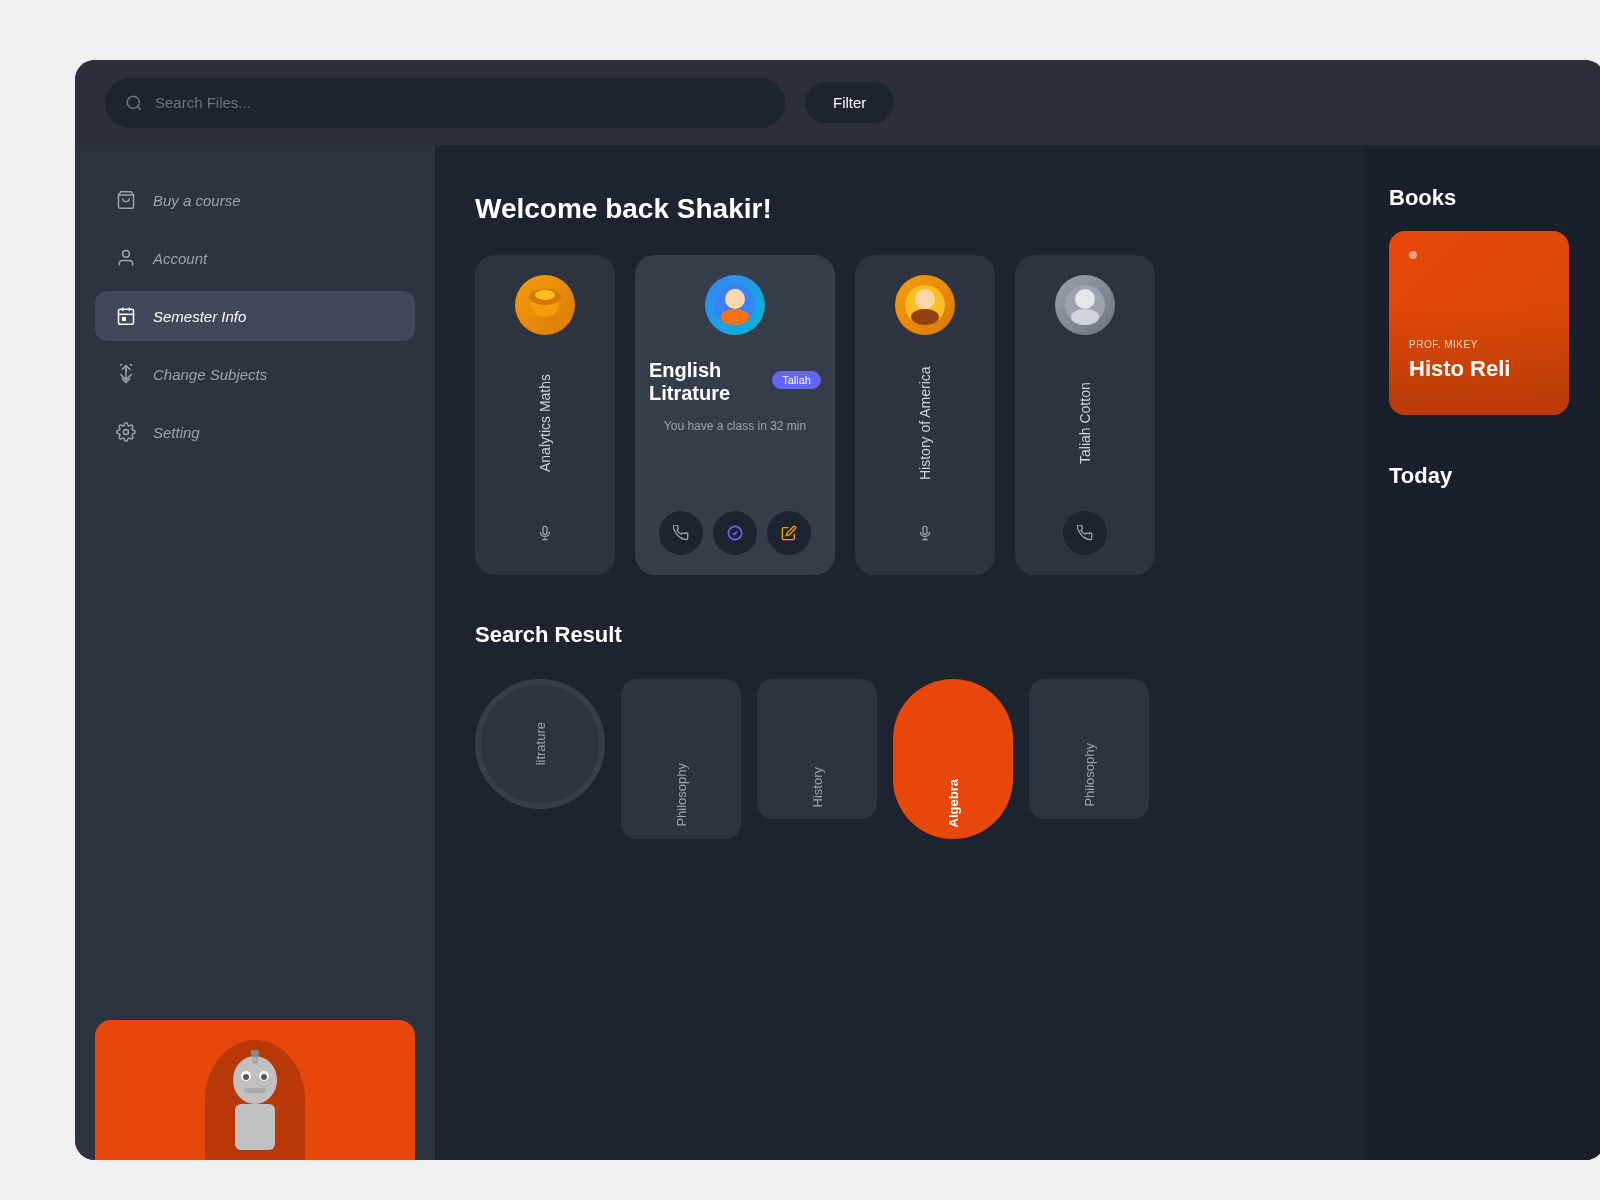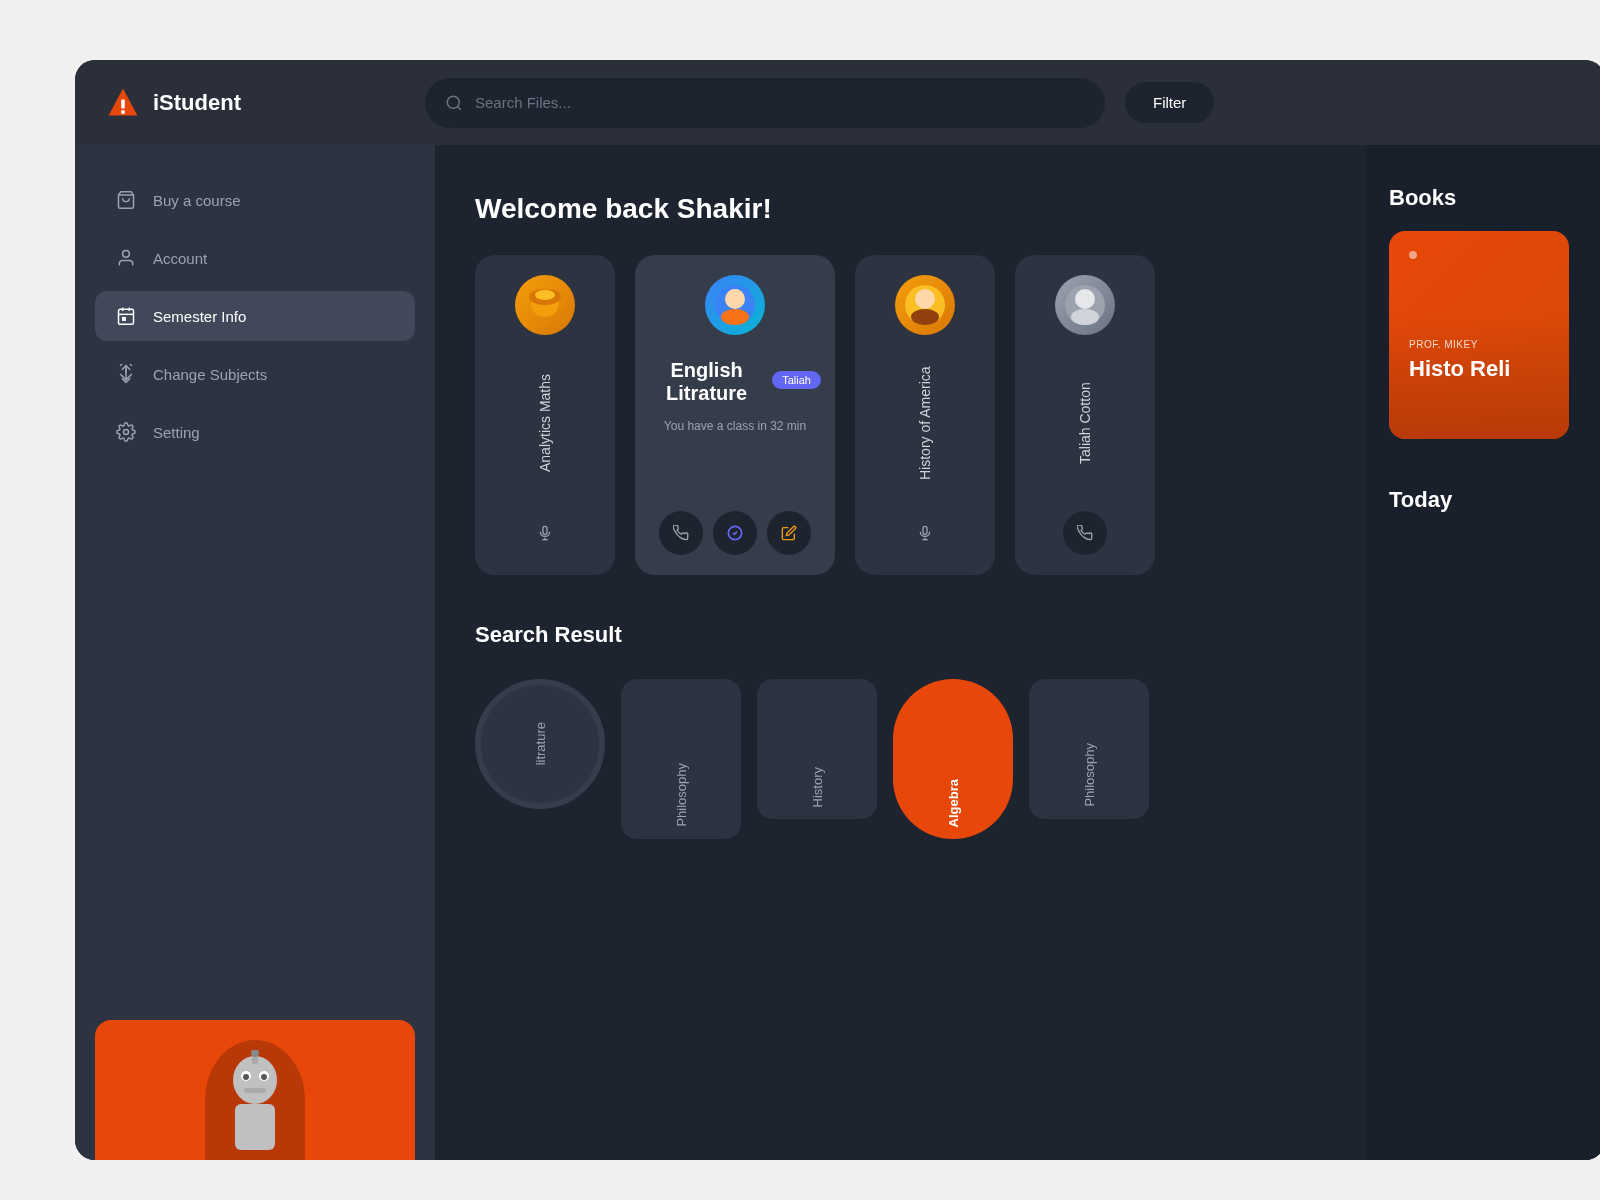--- a/index.html
+++ b/index.html
@@ -129,20 +129,21 @@
     .nav-item {
       display: flex;
       align-items: center;
       gap: 16px;
       padding: 14px 20px;
       border-radius: 12px;
       cursor: pointer;
       color: #9ca3af;
       font-size: 15px;
       transition: background 0.2s;
+      font-style: italic;
     }
 
     .nav-item.active {
       background: #404859;
       color: #ffffff;
     }
 
     .nav-icon {
       width: 22px;
       height: 22px;
@@ -271,21 +272,20 @@
       font-weight: 500;
       text-align: center;
       flex: 1;
       margin-bottom: 16px;
     }
 
     .subject-name-featured {
       font-size: 20px;
       font-weight: 700;
       color: #ffffff;
-      text-align: center;
       margin-bottom: 6px;
     }
 
     .class-badge {
       background: #6366f1;
       color: #ffffff;
       font-size: 11px;
       padding: 3px 10px;
       border-radius: 20px;
       margin-bottom: 10px;
@@ -346,21 +346,21 @@
 
     .books-title {
       font-size: 22px;
       font-weight: 600;
       color: #ffffff;
       margin-bottom: 20px;
     }
 
     .book-card {
       width: 180px;
-      height: 208px;
+      height: 184px;
       background: linear-gradient(135deg, #e8470a, #d44a06);
       border-radius: 16px;
       padding: 20px;
       position: relative;
       overflow: hidden;
       cursor: pointer;
     }
 
     .book-card-dot {
       width: 8px;
@@ -391,29 +391,20 @@
       font-weight: 600;
       color: #ffffff;
     }
   </style>
 </head>
 <body>
 
 <div class="app-container">
 
   <div class="header">
-    <div class="logo-area">
-
-      <svg class="logo-icon" viewBox="0 0 40 40">
-        <polygon points="20,4 36,34 4,34" fill="#e8470a" rx="3"></polygon>
-        <rect x="18" y="16" width="4" height="10" fill="white" rx="1"></rect>
-        <rect x="18" y="28" width="4" height="4" fill="white" rx="1"></rect>
-      </svg>
-      <span class="logo-text">iStudent</span>
-    </div>
 
     <div class="search-bar">
       <svg width="18" height="18" fill="none" stroke="#6b7280" stroke-width="2" viewBox="0 0 24 24">
         <circle cx="11" cy="11" r="8"></circle>
           <line x1="21" y1="21" x2="16.65" y2="16.65"></line>
       </svg>
       <span class="search-input-fake">Search Files...</span>
     </div>
 
     <div class="filter-btn">Filter</div>

